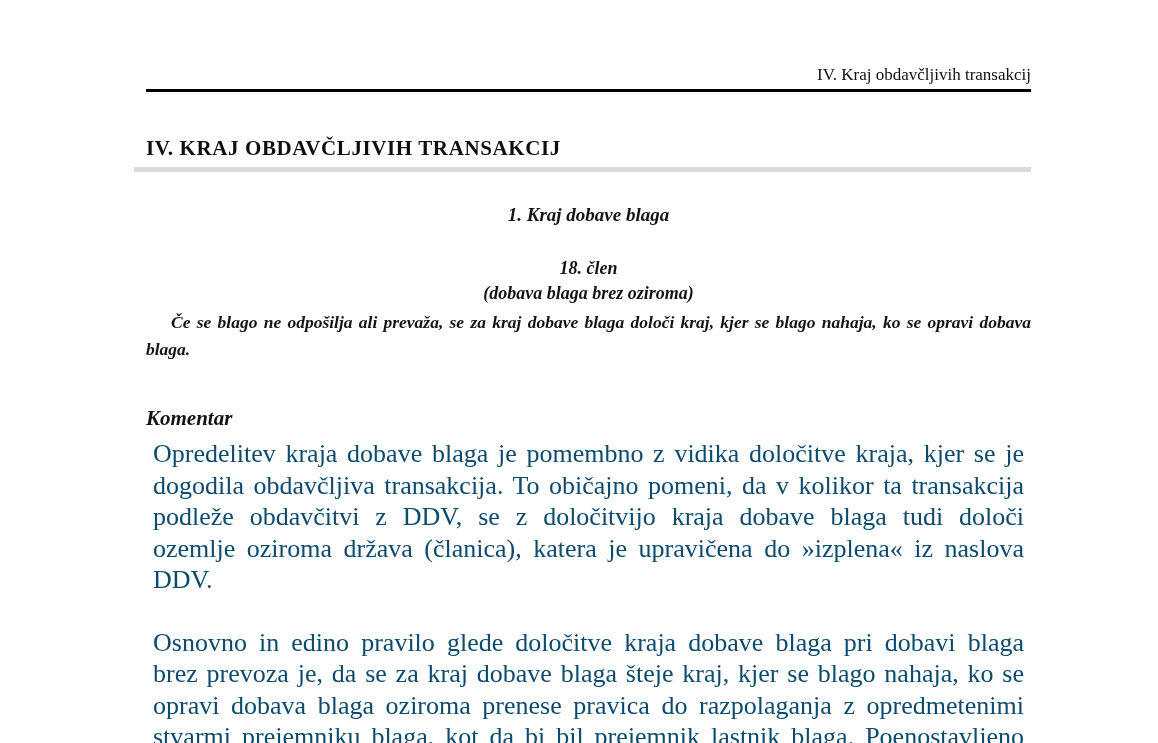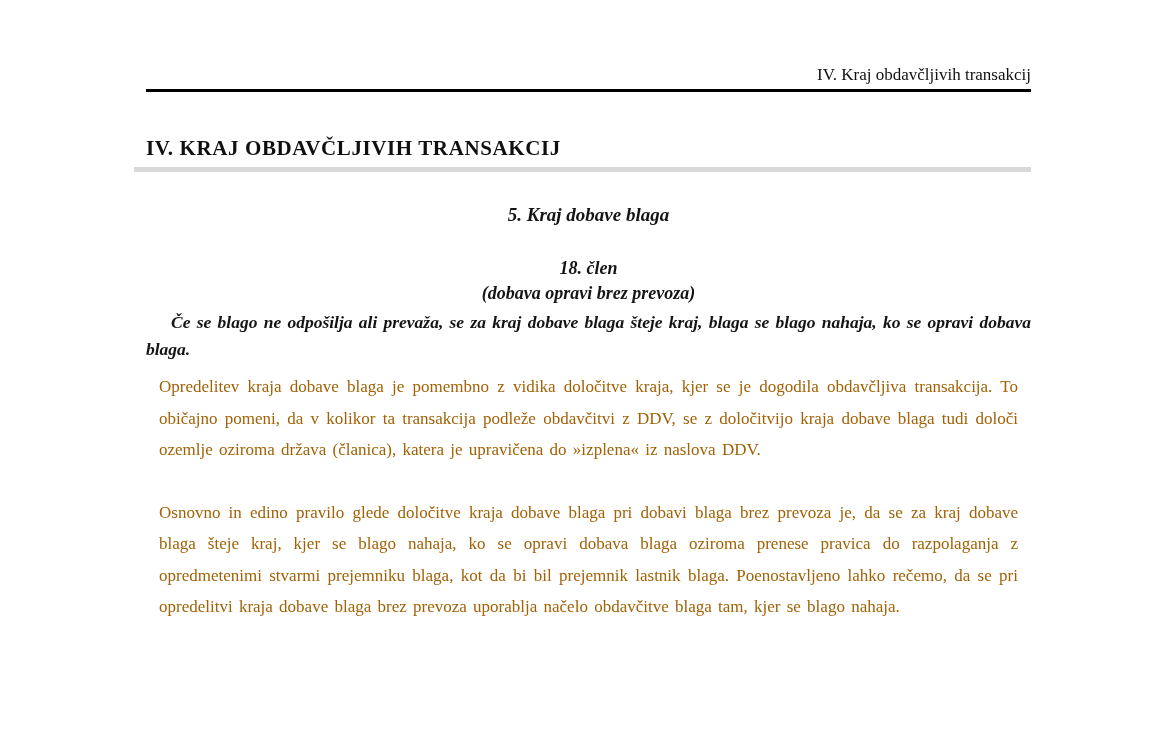--- a/index.html
+++ b/index.html
@@ -88,51 +88,52 @@
   }
   
   .comment-heading {
     margin-top: 43px;
     font-size: 21px;
     font-weight: bold;
     font-style: italic;
     line-height: 24px;
   }
   .body-paragraph {
-    margin: 13px;
+    margin: 7px;
     margin-top: 8px;
-    font-size: 17px;
+    font-size: 26px;
     line-height: 31.5px;
     text-align: justify;
     word-spacing: 2px;
-    color: #a16207;
+    color: #0c4a6e;
   }
   .body-paragraph + .body-paragraph {
     margin-top: 31px;
   }
 </style>
 </head>
 <body>
 
 <div class="page">
 
   <div class="running-header">IV. Kraj obdavčljivih transakcij</div>
 
   <div class="header-rule"></div>
 
   <div class="chapter-heading">IV. KRAJ OBDAVČLJIVIH TRANSAKCIJ</div>
 
   <div class="chapter-rule"></div>
 
-  <div class="section-heading">5. Kraj dobave blaga</div>
+  <div class="section-heading">1. Kraj dobave blaga</div>
 
   <div class="article-number">18. člen</div>
 
-  <div class="article-subtitle">(dobava opravi brez prevoza)</div>
+  <div class="article-subtitle">(dobava blaga brez oziroma)</div>
 
-  <div class="article-text">Če se blago ne odpošilja ali prevaža, se za kraj dobave blaga šteje kraj, blaga se blago nahaja, ko se opravi dobava blaga.</div>
+  <div class="article-text">Če se blago ne odpošilja ali prevaža, se za kraj dobave blaga določi kraj, kjer se blago nahaja, ko se opravi dobava blaga.</div>
 
+  <div class="comment-heading">Komentar</div>
 
   <p class="body-paragraph">Opredelitev kraja dobave blaga je pomembno z vidika določitve kraja, kjer se je dogodila obdavčljiva transakcija. To običajno pomeni, da v kolikor ta transakcija podleže obdavčitvi z DDV, se z določitvijo kraja dobave blaga tudi določi ozemlje oziroma država (članica), katera je upravičena do »izplena« iz naslova DDV.</p>
 
   <p class="body-paragraph">Osnovno in edino pravilo glede določitve kraja dobave blaga pri dobavi blaga brez prevoza je, da se za kraj dobave blaga šteje kraj, kjer se blago nahaja, ko se opravi dobava blaga oziroma prenese pravica do razpolaganja z opredmetenimi stvarmi prejemniku blaga, kot da bi bil prejemnik lastnik blaga. Poenostavljeno lahko rečemo, da se pri opredelitvi kraja dobave blaga brez prevoza uporablja načelo obdavčitve blaga tam, kjer se blago nahaja.</p>
 
 </div>
 
 </body></html>

